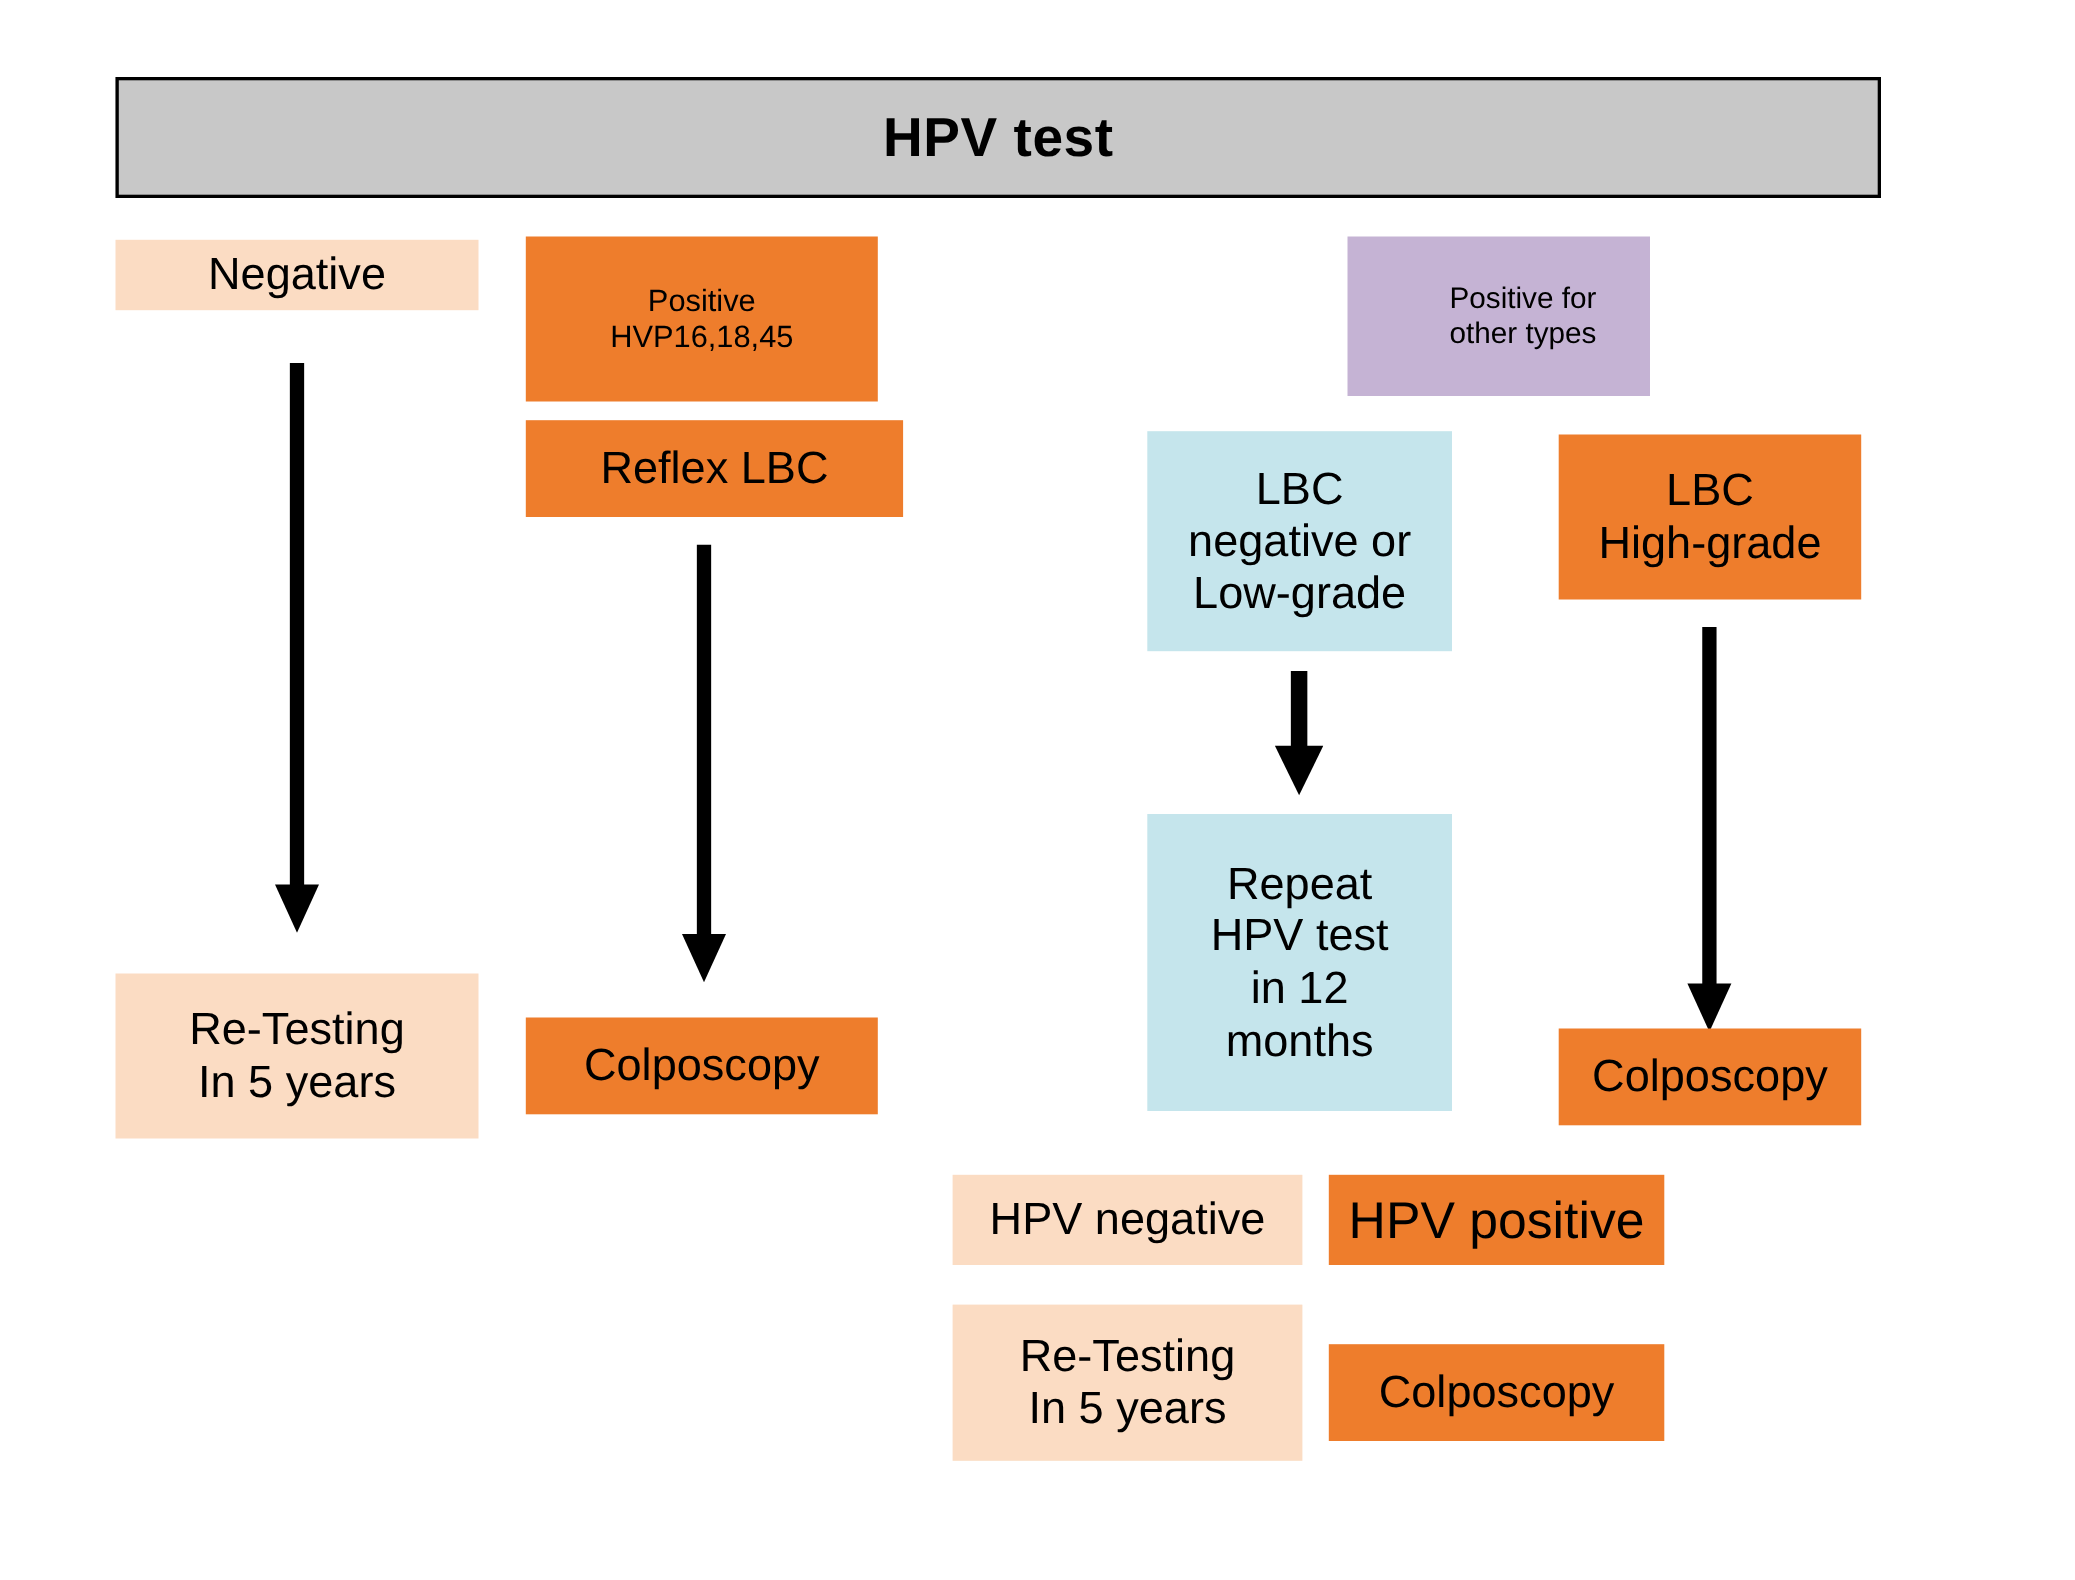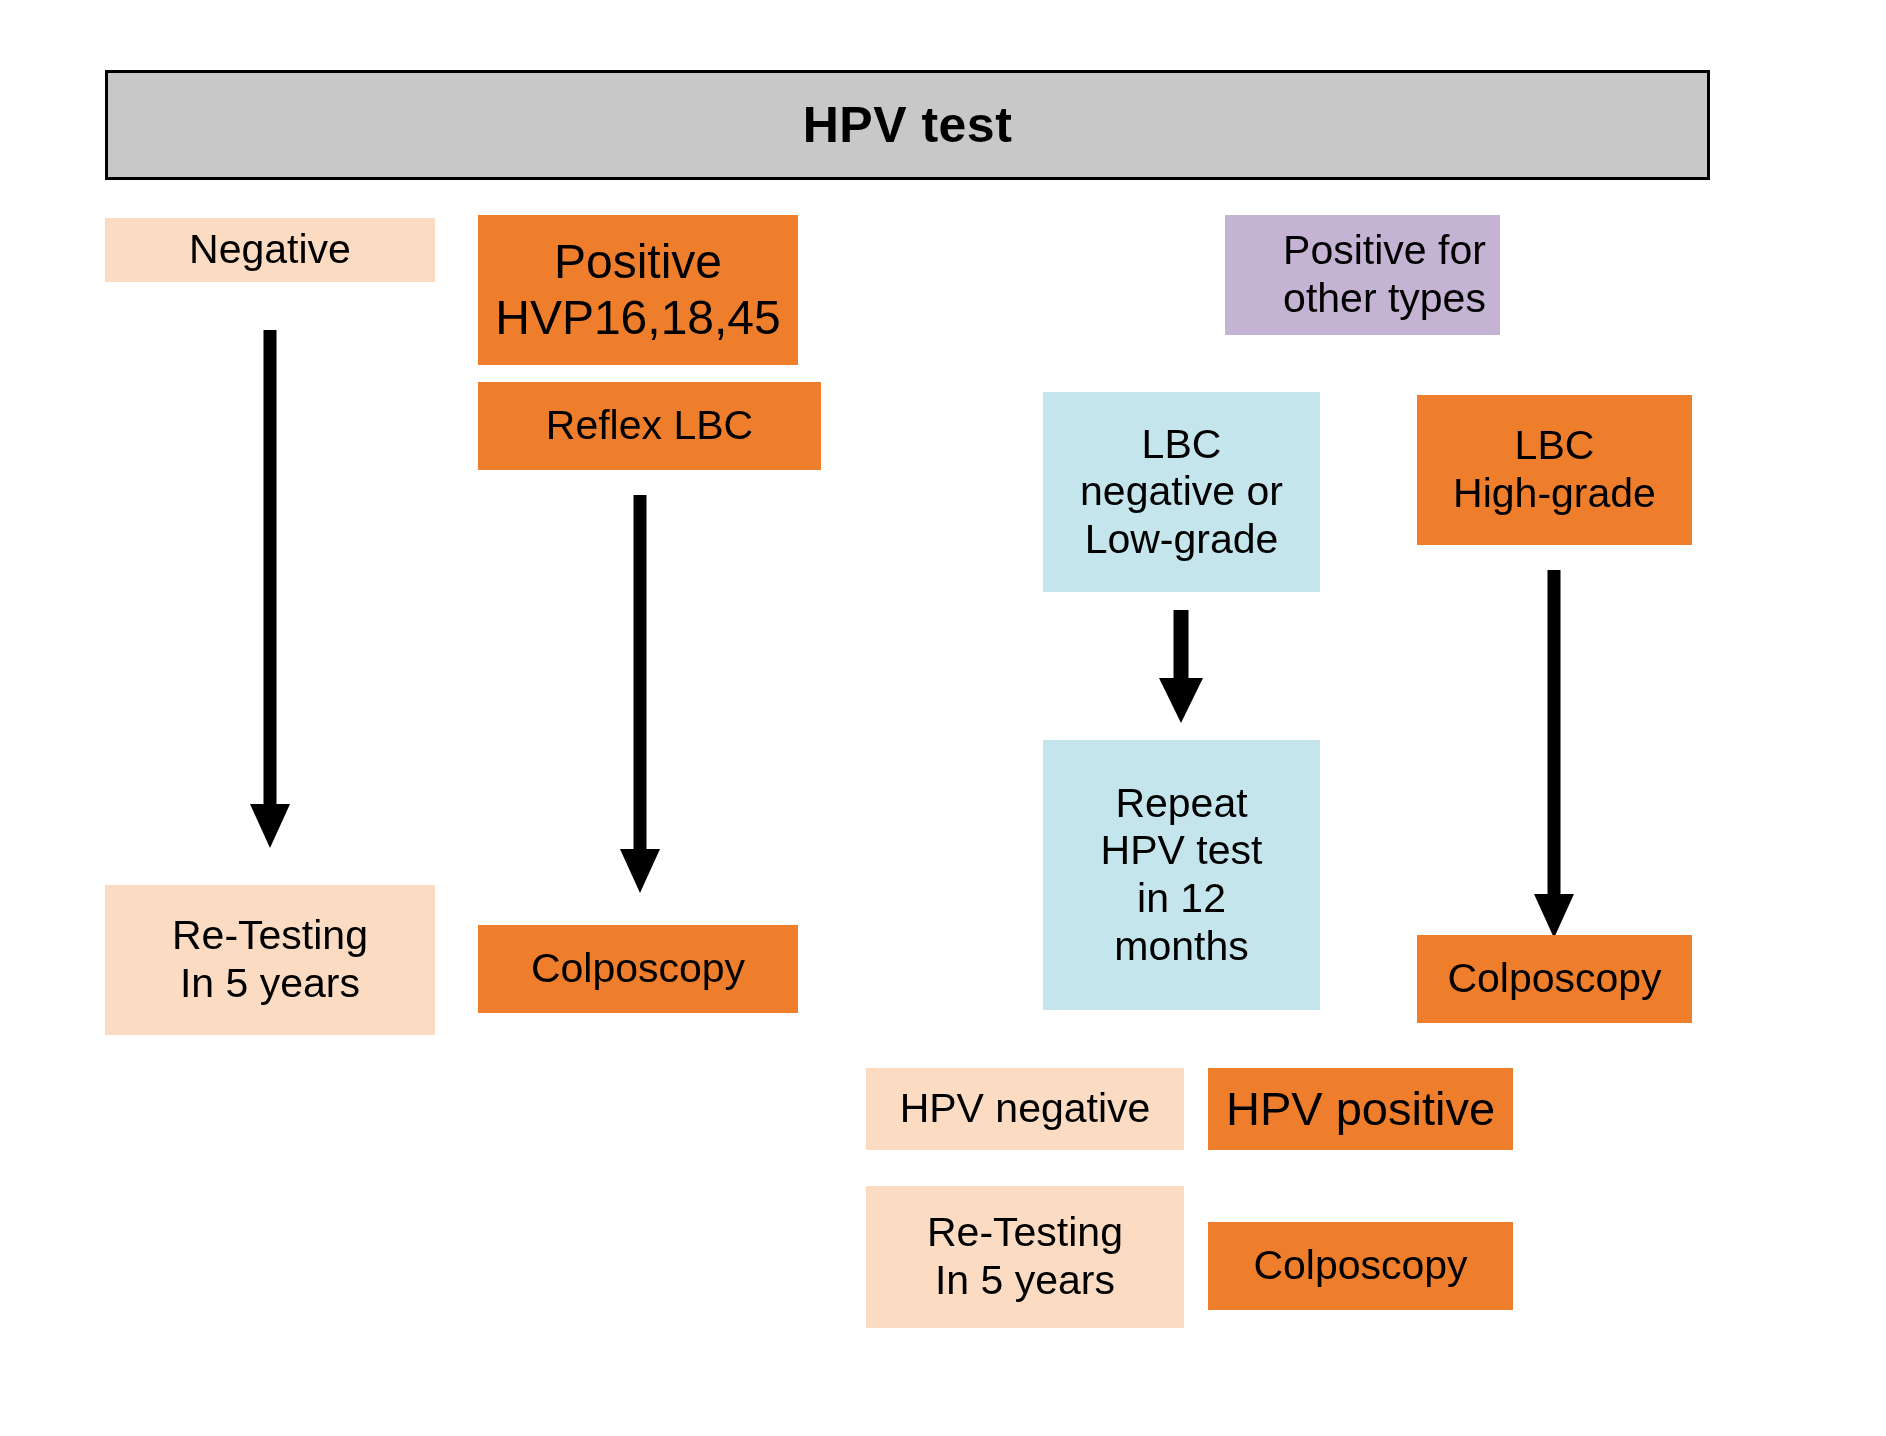--- a/index.html
+++ b/index.html
@@ -59,35 +59,35 @@
   <div class="arrow" style="left:248px; top:330px;">
     <svg width="44" height="520" viewBox="0 0 44 520">
       <line x1="22" y1="0" x2="22" y2="482" stroke="#000000" stroke-width="13"></line>
       <polygon points="22,518 2,474 42,474" fill="#000000"></polygon>
     </svg>
   </div>
 
   <div class="box peach" style="left:105px; top:885px; width:330px; height:150px; font-size:41px;">Re-Testing
 In 5 years</div>
 
-  <div class="box orange" style="left:478px; top:215px; width:320px; height:150px; font-size:48px;">Positive
+  <div class="box orange" style="left:478px; top:215px; width:320px; height:150px; font-size:28px;">Positive
 HVP16,18,45</div>
 
   <div class="box orange" style="left:478px; top:382px; width:343px; height:88px; font-size:41px;">Reflex LBC</div>
 
   <div class="arrow" style="left:618px; top:495px;">
     <svg width="44" height="400" viewBox="0 0 44 400">
       <line x1="22" y1="0" x2="22" y2="362" stroke="#000000" stroke-width="13"></line>
       <polygon points="22,398 2,354 42,354" fill="#000000"></polygon>
     </svg>
   </div>
 
   <div class="box orange" style="left:478px; top:925px; width:320px; height:88px; font-size:41px;">Colposcopy</div>
 
-  <div class="box purple" style="left:1225px; top:215px; width:275px; height:120px; font-size:41px;padding-left:44px;">Positive for
+  <div class="box purple" style="left:1225px; top:215px; width:275px; height:145px; font-size:27px;padding-left:44px;">Positive for
 other types</div>
 
   <div class="box blue" style="left:1043px; top:392px; width:277px; height:200px; font-size:41px;">LBC
 negative or
 Low-grade</div>
 
   <div class="arrow" style="left:1159px; top:610px;">
     <svg width="44" height="115" viewBox="0 0 44 115">
       <line x1="22" y1="0" x2="22" y2="78" stroke="#000000" stroke-width="15"></line>
       <polygon points="22,113 0,68 44,68" fill="#000000"></polygon>

